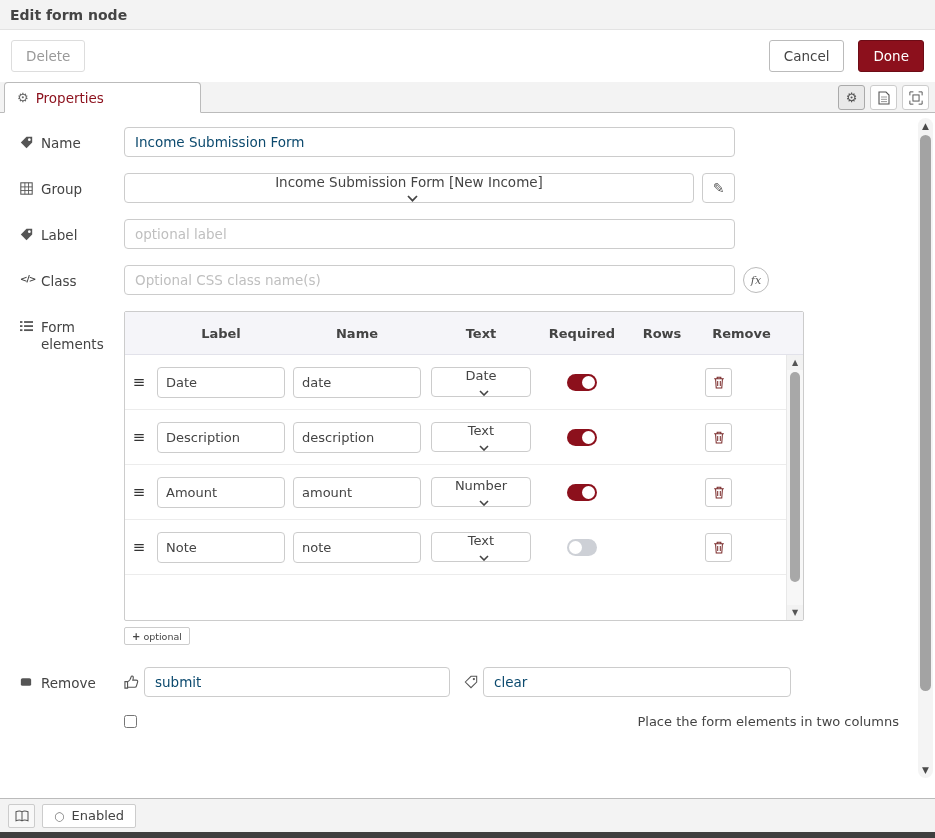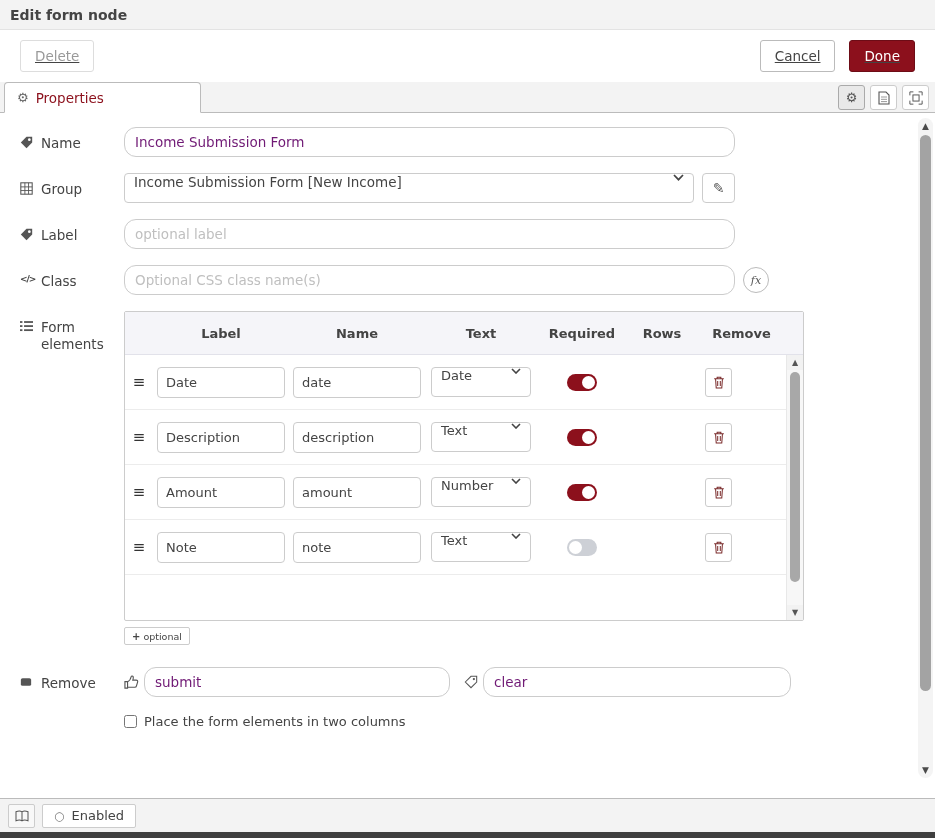--- a/index.html
+++ b/index.html
@@ -14,22 +14,21 @@
   
   .dialog-header {
     height: 30px; background: #f3f3f3; border-bottom: 1px solid #e3e3e3;
     display: flex; align-items: center; padding: 0 10px;
   }
   .dialog-header .title { font-weight: bold; font-size: 14px; color: #444; }
 
   
   .button-bar {
     height: 52px; background: #fff; display: flex; align-items: center;
-    padding: 0 20px;
-    text-decoration: underline;
+    padding: 0 11px;
   }
   .btn {
     height: 32px; border: 1px solid #ccc; border-radius: 3px; background: #fff;
     font-family: inherit; font-size: 13.5px; color: #444; padding: 0 14px; cursor: pointer;
   }
   .btn-delete { color: #999; border-color: #ddd; }
   .bar-spacer { flex: 1; }
   .btn-cancel { border-color: #bbb; margin-right: 14px; margin-left: 36px; }
   .btn-done { background: var(--accent); border-color: #6d0c16; color: #fff; }
 
@@ -58,30 +57,30 @@
   .content { height: 685px; padding: 14px 36px 0 20px; position: relative; background: #fff; }
 
   .form-row { display: flex; margin-bottom: 16px; align-items: flex-start; }
   .row-label {
     width: 104px; flex: 0 0 104px; padding-top: 8px; display: flex; gap: 6px;
     font-size: 13.5px; color: #444; align-items: flex-start; line-height: 1.25;
   }
   .row-label .lbl-icon { width: 15px; text-align: center; flex: 0 0 15px; padding-top: 1px; }
 
   .text-input {
-    height: 30px; border: 1px solid #ccc; border-radius: 12px; padding: 0 10px;
-    font-family: inherit; font-size: 13.5px; color: #701a75; background: #fff;
+    height: 30px; border: 1px solid #ccc; border-radius: 4px; padding: 0 10px;
+    font-family: inherit; font-size: 13.5px; color: #0c4a6e; background: #fff;
   }
   .text-input::placeholder { color: #bfbfbf; }
   .w-full { width: 611px; }
 
   .fake-select {
-    display: flex; justify-content: space-between;
+    display: flex; align-items: center; justify-content: space-between;
     border: 1px solid #ccc; border-radius: 4px; height: 30px; padding: 0 9px;
-    background: #fff; cursor: pointer; font-size: 13.5px; color: #444;
+    background: #fff; cursor: pointer; font-size: 13.5px; color: #444; flex-direction: column;
   }
   .group-select { width: 570px; }
   .chev { flex: 0 0 auto; margin-left: 6px; }
 
   .icon-btn {
     height: 30px; width: 33px; border: 1px solid #ccc; border-radius: 4px;
     background: #fff; cursor: pointer; display: inline-flex; align-items: center;
     justify-content: center; color: #555; font-size: 14px;
   }
   .btn-auto {
@@ -151,21 +150,21 @@
 
   
   .buttons-row { margin-top: 22px; }
   .buttons-controls { display: flex; align-items: center; }
   .btn-field-icon { margin-right: 5px; display: inline-flex; }
   .submit-input { width: 306px; }
   .clear-input { width: 308px; }
   .gap-mid { width: 14px; }
 
   
-  .checkbox-row { margin: 17px 0 0 104px; display: flex; align-items: center; gap: 7px; font-size: 13px; color: #444; }
+  .checkbox-row { margin: 17px 0 0 104px; display: flex; align-items: center; gap: 14px; font-size: 13px; color: #444; justify-content: space-between; }
   .checkbox-row input { width: 13px; height: 13px; cursor: pointer; }
 
   
   .v-scrollbar {
     position: absolute; top: 118px; right: 2px; width: 15px; height: 660px;
     background: #f4f4f4; border-radius: 8px;
   }
   .v-scrollbar .sb-arrow { height: 16px; background: transparent; font-size: 9px; color: #4a4a4a; }
   .v-scrollbar .sb-arrow.down { position: absolute; bottom: 0; left: 0; right: 0; }
   .v-scrollbar .sb-thumb {

